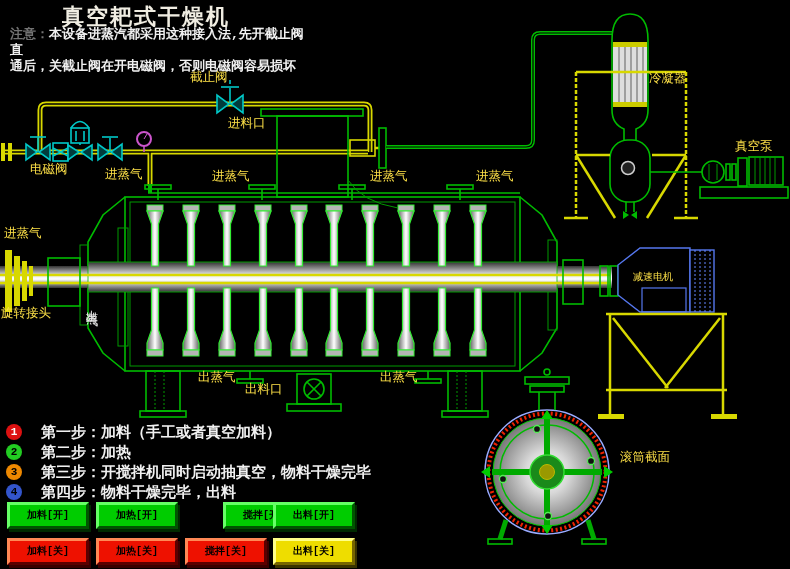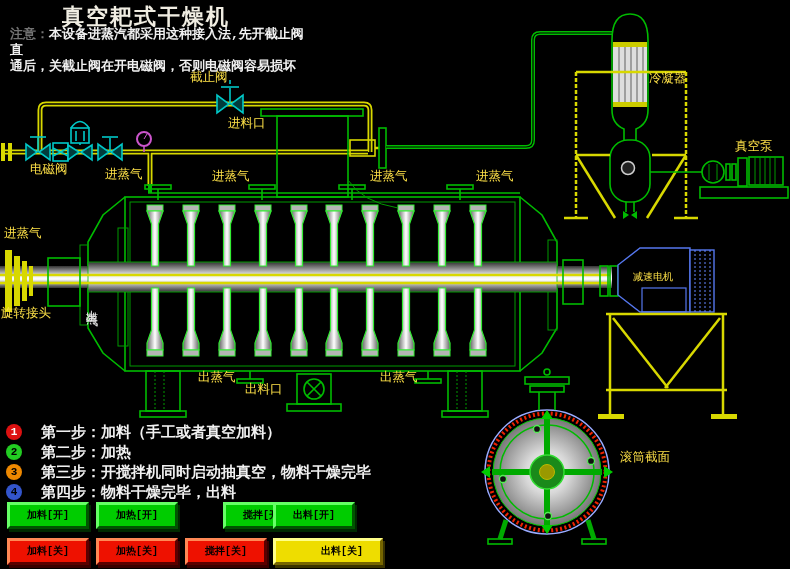--- a/index.html
+++ b/index.html
@@ -383,15 +383,15 @@
   </div>
 </div>
 
 <div class="btn btn-on" style="left:7px;top:502px;">加料[开]</div>
 <div class="btn btn-on" style="left:96px;top:502px;">加热[开]</div>
 <div class="btn btn-on" style="left:200px;top:502px;margin-left:23px;">搅拌[开]</div>
 <div class="btn btn-on" style="left:273px;top:502px;">出料[开]</div>
 <div class="btn btn-off" style="left:7px;top:538px;">加料[关]</div>
 <div class="btn btn-off" style="left:96px;top:538px;">加热[关]</div>
 <div class="btn btn-off" style="left:185px;top:538px;">搅拌[关]</div>
-<div class="btn btn-offy" style="left:273px;top:538px;padding-left:28px;">出料[关]</div>
+<div class="btn btn-offy" style="left:273px;top:538px;">出料[关]</div>
 
 </div>
 
 </body></html>

